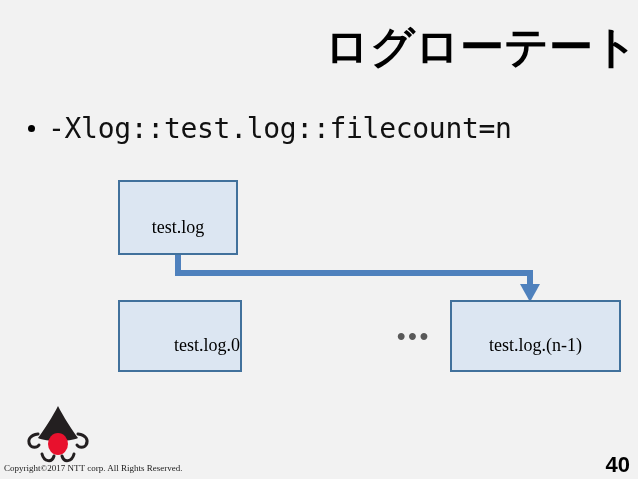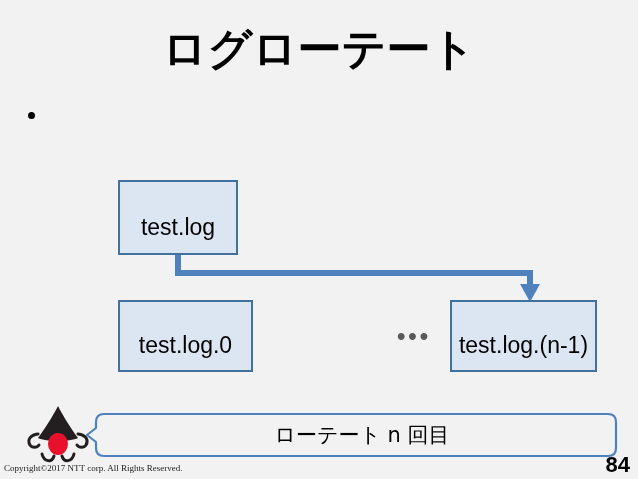--- a/index.html
+++ b/index.html
@@ -21,22 +21,22 @@
     height: 479px;
     background: #f2f2f2;
   }
 
   
   .slide-title {
     position: absolute;
     left: 0;
     top: 24px;
     width: 638px;
-    text-align: center;
-    font-family: Liberation Serif, serif;
+    text-align: right;
+    font-family: Liberation Mono, monospace;
     font-size: 44px;
     font-weight: bold;
     letter-spacing: 0px;
     color: #000000;
     line-height: 1.2;
     white-space: nowrap;
   }
 
   
   .bullet-row {
@@ -74,30 +74,30 @@
   .box {
     position: absolute;
     background: #dce6f2;
     border: 2px solid #41719c;
     box-sizing: border-box;
     display: flex;
     align-items: center;
     justify-content: center;
   }
   .box-label {
-    font-family: Liberation Sans, sans-serif;
-    font-size: 23px;
+    font-family: Liberation Serif, serif;
+    font-size: 18px;
     color: #000000;
     white-space: nowrap;
     margin-top: 19px;
   }
   .box-src   { left: 118px; top: 20px;  width: 120px; height: 75px; }
-  .box-r0    { left: 118px; top: 140px; width: 135px; height: 72px; }
+  .box-r0    { left: 118px; top: 140px; width: 124px; height: 72px; justify-content: flex-end; }
   .box-r1    { left: 250px; top: 140px; width: 118px; height: 72px; }
-  .box-rn    { left: 450px; top: 140px; width: 147px; height: 72px; }
+  .box-rn    { left: 450px; top: 140px; width: 171px; height: 72px; }
 
   .ellipsis {
     position: absolute;
     left: 386px;
     top: 140px;
     width: 56px;
     height: 72px;
     display: flex;
     align-items: center;
     justify-content: center;
@@ -178,20 +178,21 @@
 </style>
 </head>
 <body>
 
 <div class="slide">
 
   <div class="slide-title">ログローテート</div>
 
   <div class="bullet-row">
     <span class="bullet-dot"></span>
+    <span class="bullet-text">-Xlog::test.log::filecount=n</span>
   </div>
 
   <div class="diagram">
 
     <svg class="connector" viewBox="0 0 638 230" xmlns="http://www.w3.org/2000/svg">
 
       <path d="M 178 95 L 178 113 L 530 113 L 530 128" fill="none" stroke="#4f81bd" stroke-width="6" stroke-linecap="butt" stroke-linejoin="miter"></path>
       <polygon points="530,142 520,124 540,124" fill="#4f81bd"></polygon>
     </svg>
 
@@ -219,35 +220,18 @@
     <path d="M 18 30 C 10 31, 7 36, 10 41 C 12 44, 17 44, 19 41" fill="none" stroke="#231f20" stroke-width="3" stroke-linecap="round"></path>
 
     <path d="M 58 30 C 66 31, 69 36, 66 41 C 64 44, 59 44, 57 41" fill="none" stroke="#231f20" stroke-width="3" stroke-linecap="round"></path>
 
     <ellipse cx="38" cy="40" rx="10" ry="11" fill="#e8112d"></ellipse>
 
     <path d="M 22 50 C 24 58, 32 59, 34 52" fill="none" stroke="#231f20" stroke-width="3" stroke-linecap="round"></path>
     <path d="M 42 52 C 44 59, 52 58, 54 50" fill="none" stroke="#231f20" stroke-width="3" stroke-linecap="round"></path>
   </svg>
 
-  <div class="callout-wrap">
-    <svg class="callout-svg" viewBox="0 0 532 46" xmlns="http://www.w3.org/2000/svg">
-      <path d="M 18 2
-               L 522 2
-               Q 530 2 530 10
-               L 530 36
-               Q 530 44 522 44
-               L 18 44
-               Q 10 44 10 36
-               L 10 30
-               L 1 23
-               L 10 16
-               L 10 10
-               Q 10 2 18 2 Z" fill="#f2f2f2" stroke="#4f81bd" stroke-width="2.2" stroke-linejoin="round"></path>
-    </svg>
-    <div class="callout-text">ローテート n 回目</div>
-  </div>
 
   <div class="copyright">Copyright©2017  NTT corp. All Rights Reserved.</div>
 
-  <div class="page-number">84</div>
+  <div class="page-number">40</div>
 
 </div>
 
 </body></html>

